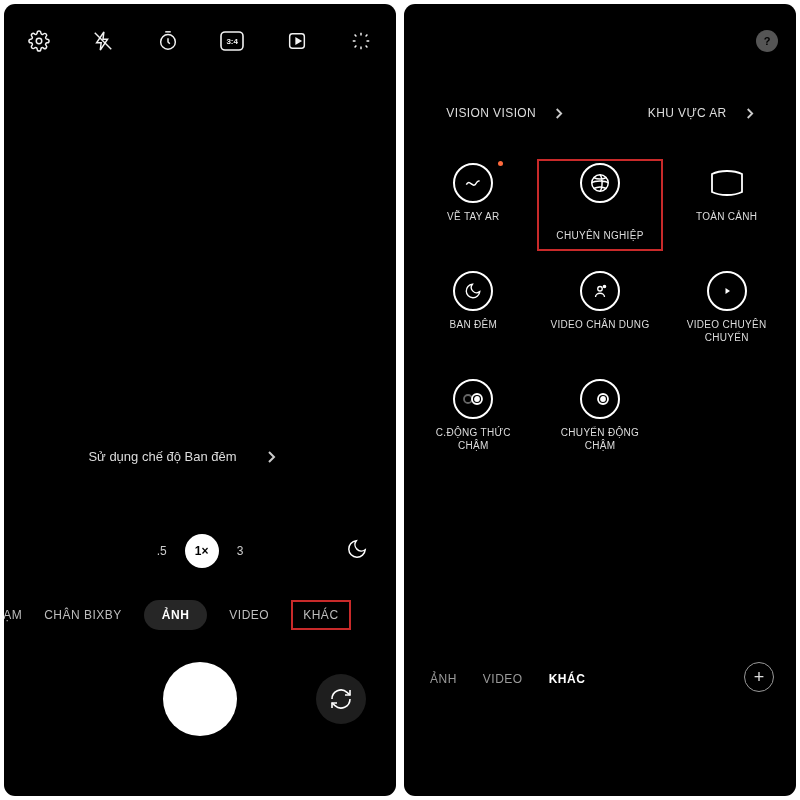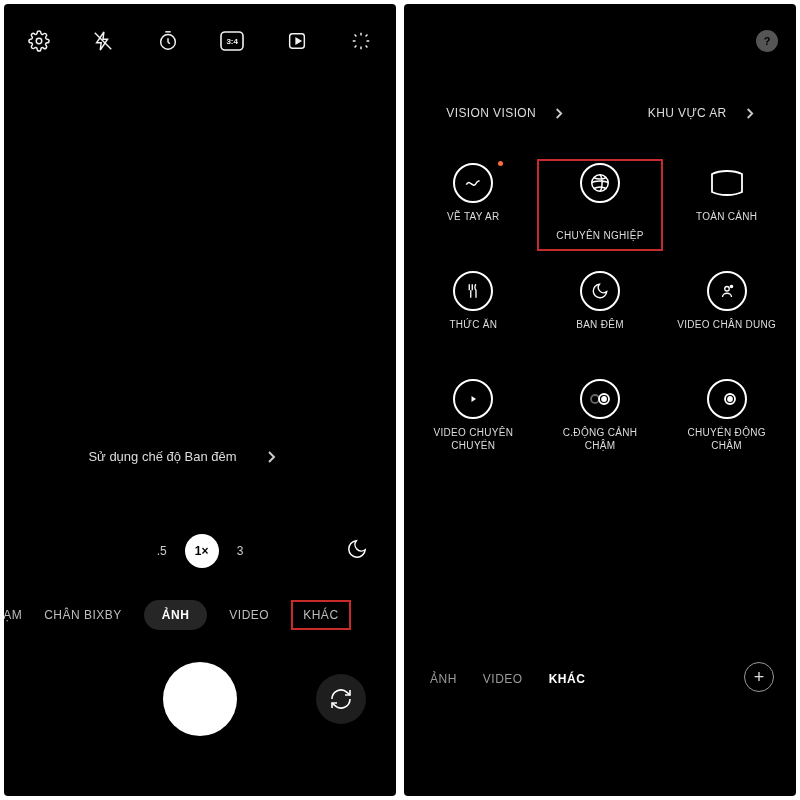--- a/index.html
+++ b/index.html
@@ -18,21 +18,21 @@
     font-family:-apple-system,Helvetica,Arial,sans-serif;
     font-size:11px;
     color:var(--fg);
     display:flex;
     gap:8px;
     padding:4px;
   }
   .screen{
     flex:1 1 0;
     background:var(--bg);
-    border-radius:4px;
+    border-radius:11px;
     position:relative;
     overflow:hidden;
     display:flex;
     flex-direction:column;
   }
 
   
   .topbar{
     display:flex;
     justify-content:space-between;
@@ -255,29 +255,20 @@
 
     <div class="cell">
       <span class="ring" style="border:none">
         <svg width="38" height="30" viewBox="0 0 38 30" fill="none" stroke="#fff" stroke-width="1.8">
             <path d="M4 6c0 0 6-3 15-3s15 3 15 3v18s-6 3-15 3S4 24 4 24V6z"></path>
           </svg>
       </span>
       <span class="cell-lbl">TOÀN CẢNH</span>
     </div>
 
-    <div class="cell">
-      <span class="ring">
-        <svg width="18" height="18" viewBox="0 0 24 24" fill="none" stroke="#fff" stroke-width="1.8">
-            <path d="M7 3v8M11 3v8M9 11v10"></path>
-            <path d="M16 3c-2 2-2 6 0 8v10"></path>
-          </svg>
-      </span>
-      <span class="cell-lbl">THỨC ĂN</span>
-    </div>
 
     <div class="cell">
       <span class="ring">
         <svg width="18" height="18" viewBox="0 0 24 24" fill="none" stroke="#fff" stroke-width="1.8">
             <path d="M21 12.8A9 9 0 1 1 11.2 3a7 7 0 0 0 9.8 9.8z"></path>
           </svg>
       </span>
       <span class="cell-lbl">BAN ĐÊM</span>
     </div>
 
@@ -302,21 +293,21 @@
     </div>
 
     <div class="cell">
       <span class="ring">
         <svg width="20" height="14" viewBox="0 0 20 14" fill="none" stroke="#fff" stroke-width="1.8">
             <circle cx="14" cy="7" r="5"></circle>
             <circle cx="14" cy="7" r="2" fill="#fff"></circle>
             <circle cx="5" cy="7" r="4" opacity=".4"></circle>
           </svg>
       </span>
-      <span class="cell-lbl">C.ĐỘNG CẢNH CHẬM</span>
+      <span class="cell-lbl">C.ĐỘNG THỨC CHẬM</span>
     </div>
 
     <div class="cell">
       <span class="ring">
         <svg width="20" height="14" viewBox="0 0 20 14" fill="none" stroke="#fff" stroke-width="1.8">
             <circle cx="13" cy="7" r="5"></circle>
             <circle cx="13" cy="7" r="2" fill="#fff"></circle>
           </svg>
       </span>
       <span class="cell-lbl">CHUYỂN ĐỘNG CHẬM</span>

